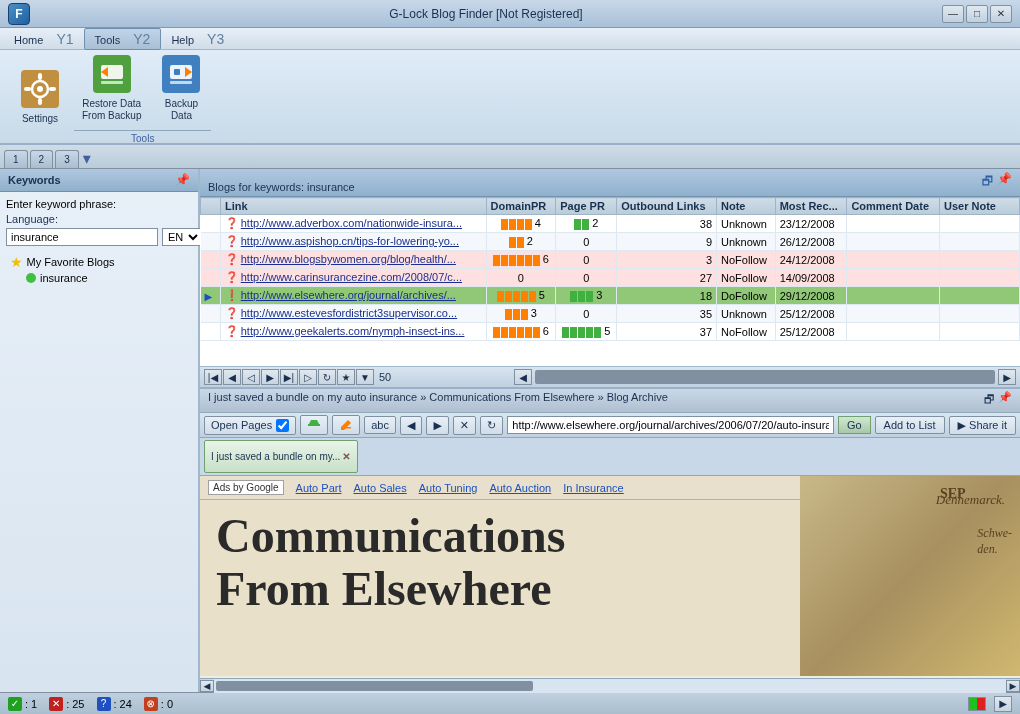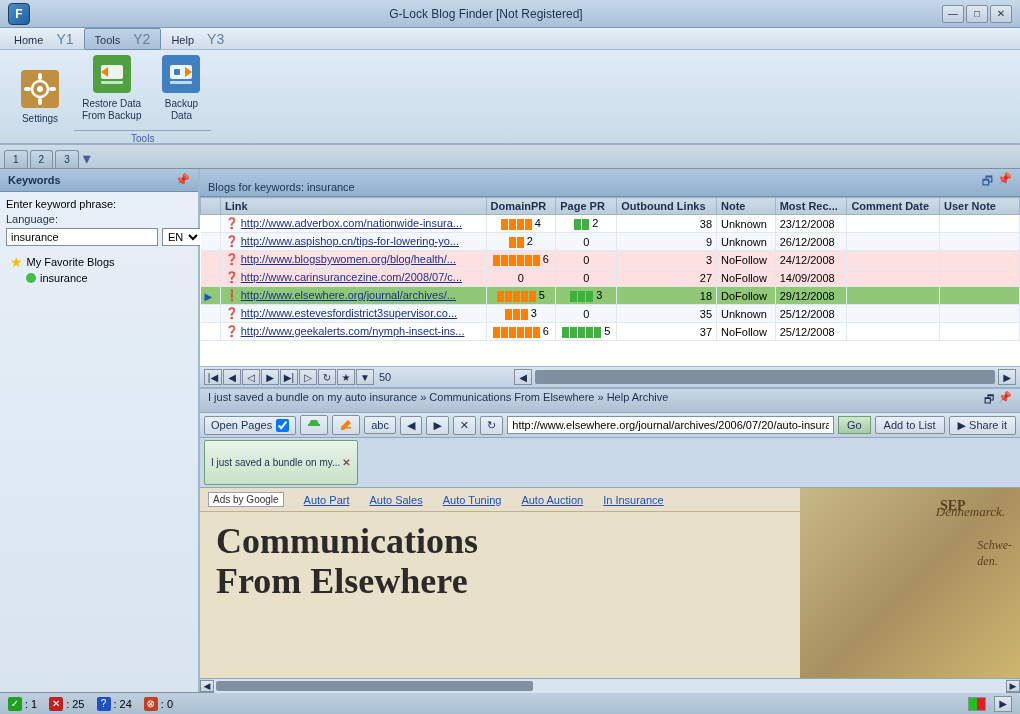--- a/index.html
+++ b/index.html
@@ -278,21 +278,21 @@
       padding: 2px 4px;
       display: flex;
       align-items: center;
       gap: 4px;
       border-bottom: 1px solid #90a8bc;
     }
     .page-tab {
       background: linear-gradient(to bottom, #e8f4e8, #c8e0c8);
       border: 1px solid #70a070;
       border-radius: 2px;
-      padding: 16px 6px;
+      padding: 10px 6px;
       font-size: 10px;
       color: #1a3050;
       display: flex; align-items: center; gap: 2px;
     }
     .page-tab .close-x { cursor: pointer; color: #805050; font-weight: bold; }
 
     
     .web-content {
       flex: 1;
       overflow: auto;
@@ -301,42 +301,42 @@
     }
     .web-content-inner {
       padding: 0;
       min-height: 200px;
     }
     .ads-bar {
       background: #e8e0cc;
       padding: 4px 8px;
       display: flex;
       align-items: center;
-      gap: 20px;
+      gap: 12px;
       border-bottom: 1px solid #c0b090;
     }
     .ads-by-google {
       background: white;
       border: 1px solid #a0a0a0;
       padding: 1px 4px;
       font-size: 10px;
       color: #333;
     }
     .ad-link {
       font-size: 11px;
       color: #1a50c0;
       text-decoration: underline;
       cursor: pointer;
     }
     .site-header {
       padding: 10px 16px;
       display: flex;
     }
     .site-title {
-      font-size: 36px;
+      font-size: 48px;
       font-weight: bold;
       color: #2a2a2a;
       font-family: Georgia, serif;
       line-height: 1.1;
       flex: 1;
     }
 
     
     .status-bar {
       height: 22px;
@@ -666,21 +666,21 @@
         <div style="display:flex;gap:2px;margin-left:auto">
           <div class="nav-btn">◀</div>
           <div style="flex:1;background:#8090a0;height:14px;width:460px;border-radius:2px;margin:1px"></div>
           <div class="nav-btn">▶</div>
         </div>
       </div>
     </div>
 
     <div class="browser-panel">
       <div class="breadcrumb-bar">
-        <span>I just saved a bundle on my auto insurance » Communications From Elsewhere » Help Archive</span>
+        <span>I just saved a bundle on my auto insurance » Communications From Elsewhere » Blog Archive</span>
         <span style="float:right;display:flex;gap:4px">
           <span style="cursor:pointer">🗗</span>
           <span style="cursor:pointer">📌</span>
         </span>
       </div>
       <div class="nav-toolbar">
         <div class="nav-toolbar-btn">
           <span>Open Pages</span>
           <input type="checkbox" checked="" style="margin-left: 2px;">
         </div>

